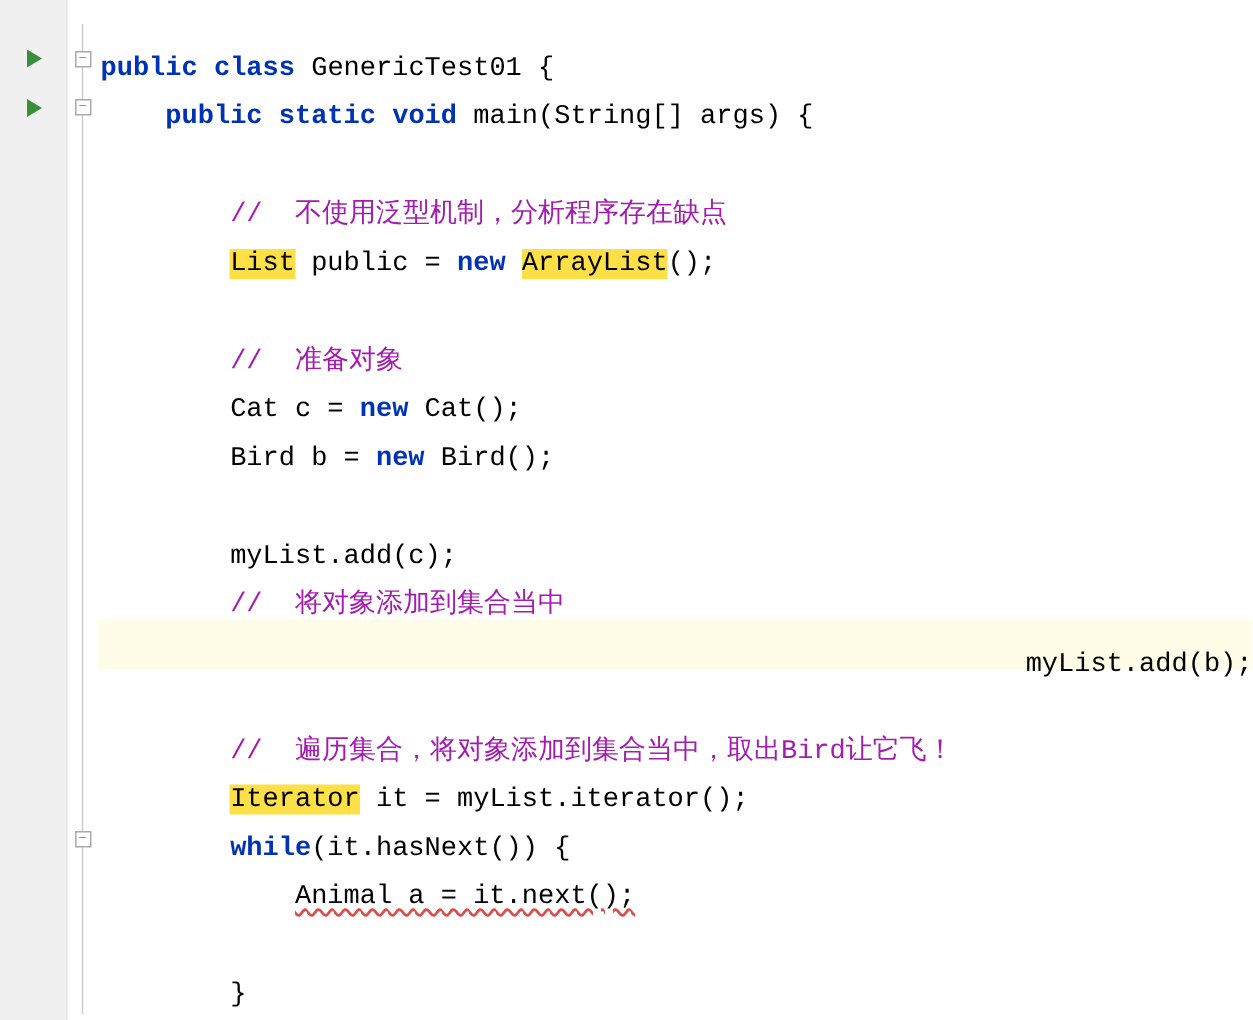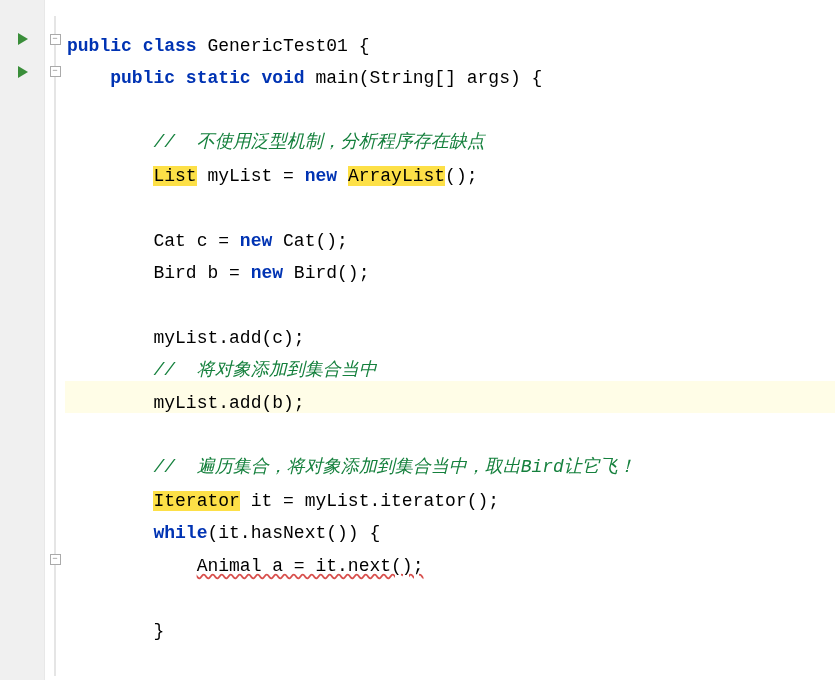--- a/index.html
+++ b/index.html
@@ -80,23 +80,24 @@
     .code-line {
       height: 32.5px;
       display: flex;
       align-items: flex-end;
       white-space: pre;
       position: relative;
       padding-left: 2px;
     }
     .code-line.highlight-line {
       background: #fffde7;
+      flex-direction: column;
     }
     .kw { color: #0033b3; font-weight: bold; }
-    .comment { color: #15803d; font-style: italic; }
+    .comment { color: #a21caf; }
     .highlight-bg { background: #fde047; }
     .normal { color: #000000; }
     .error-underline {
       text-decoration-line: underline;
       text-decoration-style: wavy;
       text-decoration-color: #d8504d;
       text-underline-offset: 3px;
     }
   </style>
 </head>
@@ -143,24 +144,25 @@
 
 <div class="code-area">
   <div class="code-line"><span class="kw">public</span><span class="normal"> </span><span class="kw">class</span><span class="normal"> </span><span class="normal">GenericTest01</span><span class="normal"> </span><span class="normal">{</span></div>
 
   <div class="code-line"><span class="normal">    </span><span class="kw">public</span><span class="normal"> </span><span class="kw">static</span><span class="normal"> </span><span class="kw">void</span><span class="normal"> </span><span class="normal">main</span><span class="normal">(String[] args) {</span></div>
 
   <div class="code-line"></div>
 
   <div class="code-line"><span class="normal">        </span><span class="comment">//  不使用泛型机制，分析程序存在缺点</span></div>
 
-  <div class="code-line"><span class="normal">        </span><span class="highlight-bg normal">List</span><span class="normal"> myList = </span><span class="kw">new</span><span class="normal"> </span><span class="highlight-bg normal">ArrayList</span><span class="normal">();</span></div>
+  <div class="code-line"><span class="normal">        </span><span class="highlight-bg normal">List</span><span class="normal"> public = </span><span class="kw">new</span><span class="normal"> </span><span class="highlight-bg normal">ArrayList</span><span class="normal">();</span></div>
 
   <div class="code-line"></div>
 
+  <div class="code-line"><span class="normal">        </span><span class="comment">//  准备对象</span></div>
 
   <div class="code-line"><span class="normal">        </span><span class="normal">Cat c = </span><span class="kw">new</span><span class="normal"> Cat();</span></div>
 
   <div class="code-line"><span class="normal">        </span><span class="normal">Bird b = </span><span class="kw">new</span><span class="normal"> Bird();</span></div>
 
   <div class="code-line"></div>
 
   <div class="code-line"><span class="normal">        </span><span class="normal">myList.add(c);</span></div>
 
   <div class="code-line"><span class="normal">        </span><span class="comment">//  将对象添加到集合当中</span></div>

